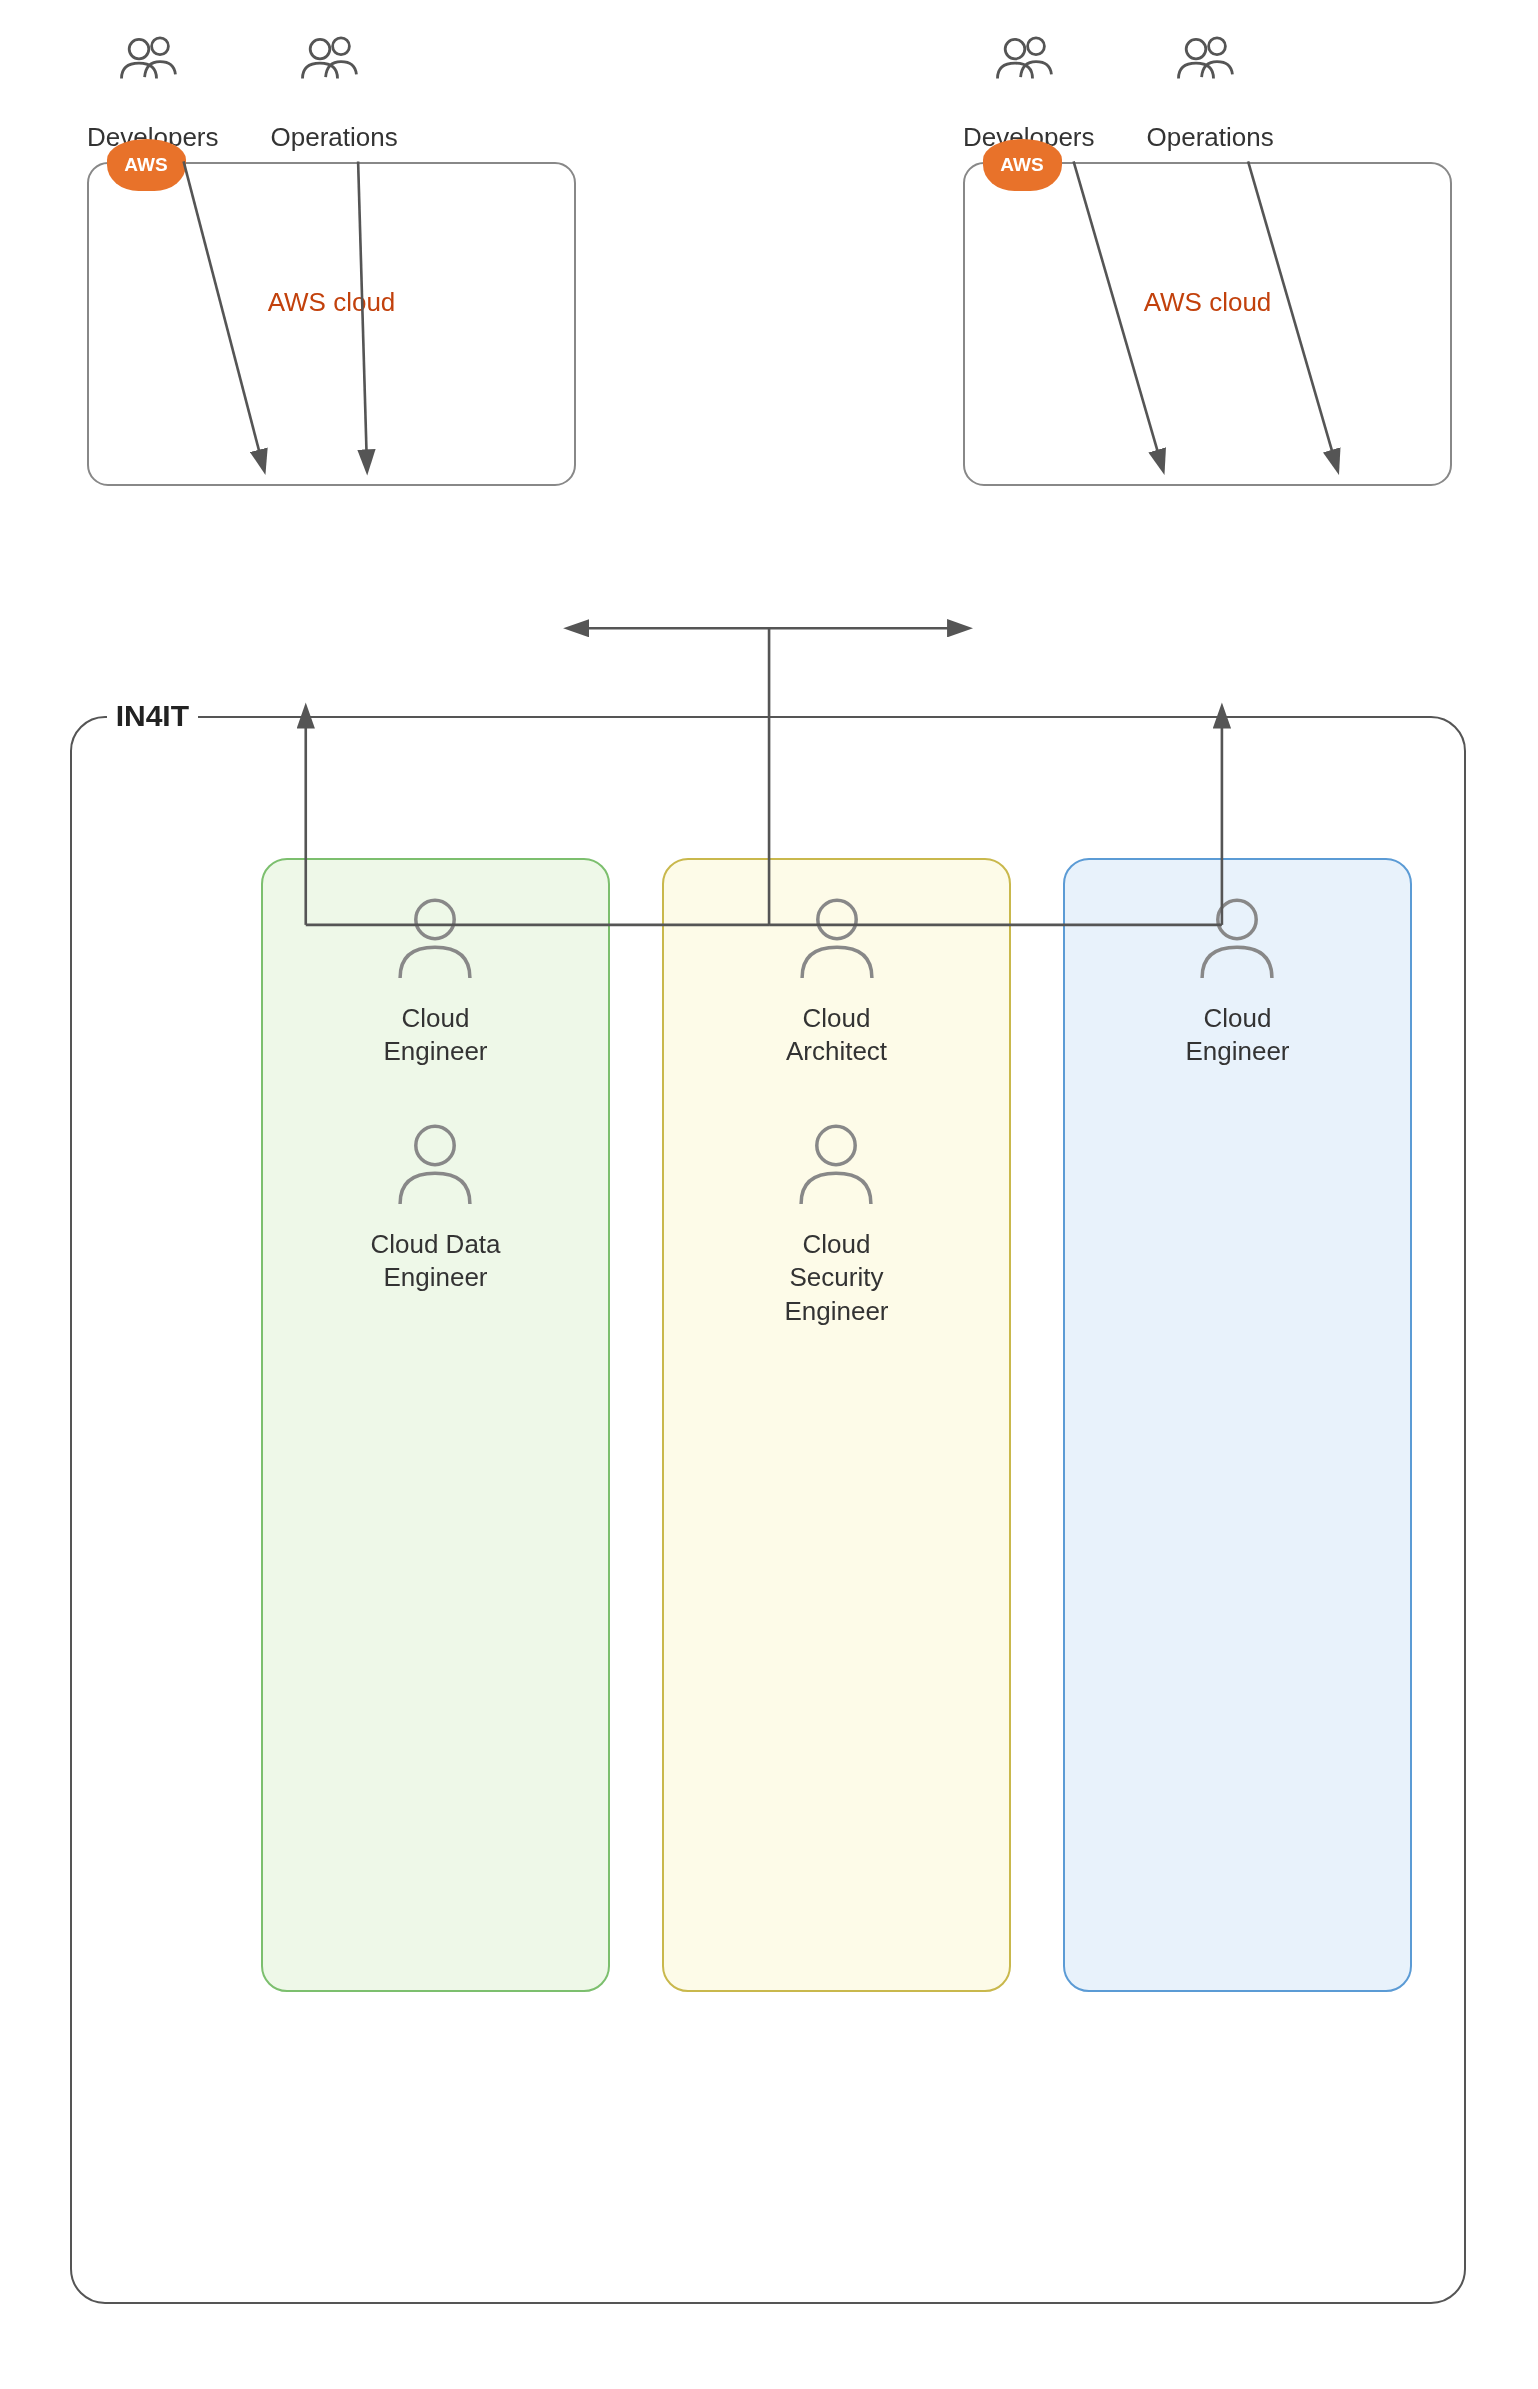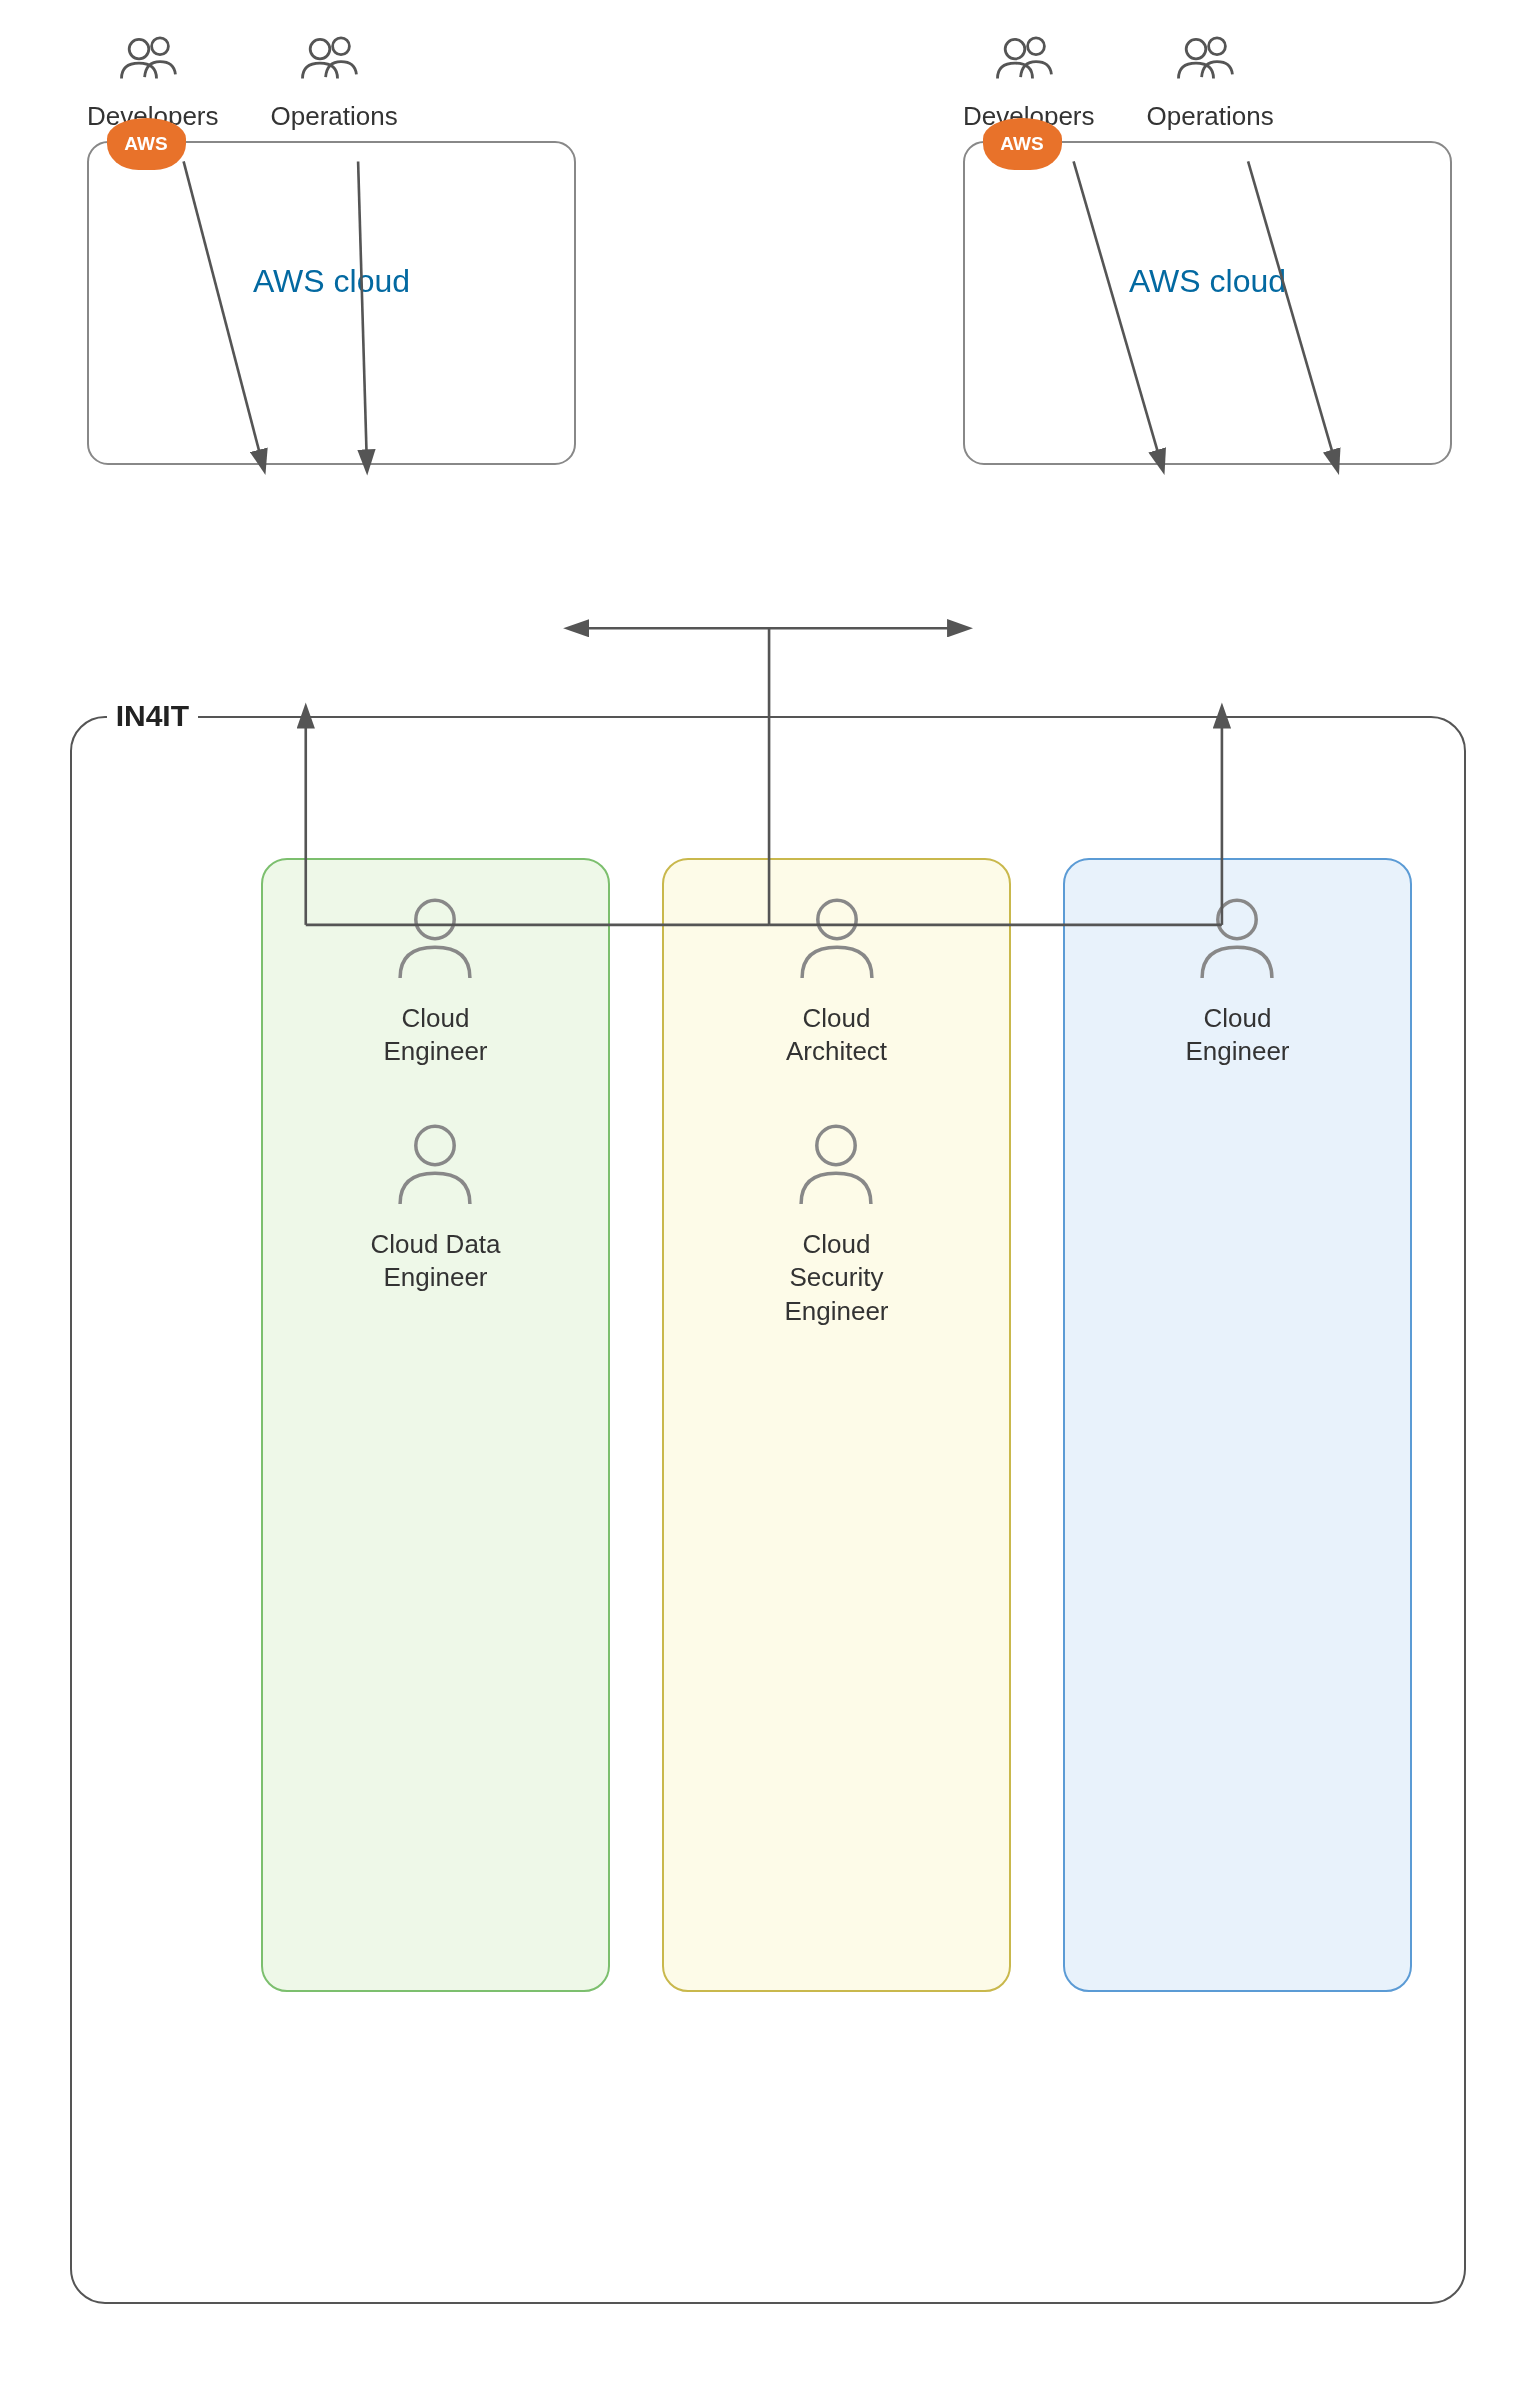--- a/index.html
+++ b/index.html
@@ -18,20 +18,21 @@
       position: relative;
     }
 
     
     .user-group {
       display: flex;
       flex-direction: column;
       align-items: center;
       font-size: 24.4px;
       color: #444;
+      gap: 21px;
     }
 
     .user-icon-svg {
       width: 70px;
       height: 70px;
     }
 
     .user-group-label {
       font-size: 26px;
       color: #333;
@@ -53,22 +54,22 @@
       border-radius: 21px;
       position: relative;
       background: #fff;
       display: flex;
       align-items: center;
       justify-content: center;
       padding-bottom: 42px;
     }
 
     .aws-box-label {
-      font-size: 32px;
-      color: #0369a1;
+      font-size: 26px;
+      color: #c2410c;
     }
 
     .aws-badge {
       position: absolute;
       top: -24.4px;
       left: 17.5px;
       width: 79px;
       height: 52px;
       background: #E8722A;
       border-radius: 50% 50% 40% 40% / 40% 40% 50% 50%;

